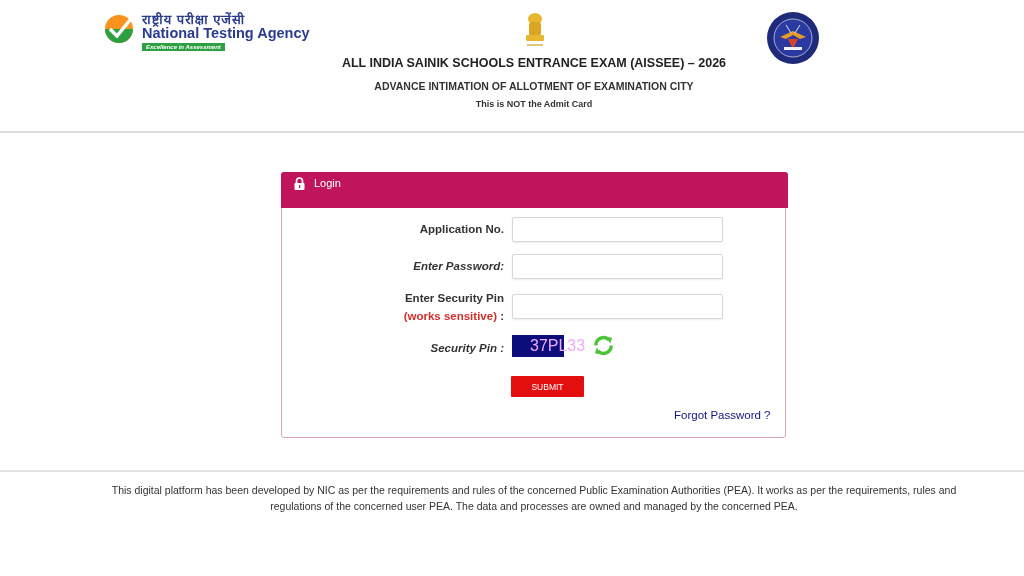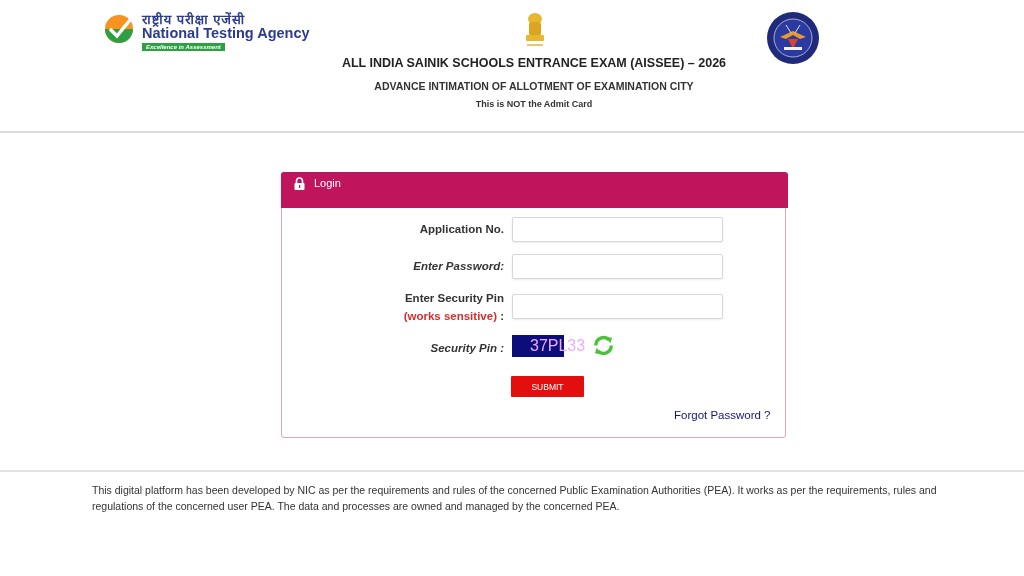--- a/index.html
+++ b/index.html
@@ -22,21 +22,21 @@
   .lock-icon { position:absolute; left:13px; top:5px; width:11px; height:13px; }
   .panel-title { position:absolute; left:33px; top:5px; font-size:11px; color:#fff; }
   .label { position:absolute; font-size:11.5px; font-weight:bold; color:#333; text-align:center; white-space:nowrap; }
   .red { color:#d32f2f; }
   .input { position:absolute; left:230px; width:211px; height:25px; border:1px solid #d7d7d7; border-radius:2px; box-sizing:border-box; background:#fff; box-shadow:0 1px 2px rgba(0,0,0,0.08); font-family:"Liberation Sans", sans-serif; font-size:12px; padding:0 6px; }
   .captcha { position:absolute; left:230px; top:162px; width:52px; height:22px; background:#0c0c7a; color:#f0abfc; font-size:16px; line-height:22px; padding-left:18px; box-sizing:border-box; }
   .refresh-icon { position:absolute; left:310px; top:161px; width:23px; height:23px; cursor:pointer; }
   .submit { position:absolute; left:229px; top:203px; width:73px; height:21px; background:#e30e0e; color:#fff; font-size:8.5px; border:none; border-radius:1px; font-family:"Liberation Sans", sans-serif; text-align:center; line-height:21px; cursor:pointer; }
   .forgot { position:absolute; left:392px; top:236px; font-size:11.5px; font-weight:normal; color:#141482; text-decoration:none; white-space:nowrap; }
   .hr-bottom { position:absolute; left:0; top:470px; width:1024px; height:2px; background:#e2e2e2; }
-  .footer { position:absolute; left:92px; top:482px; width:884px; font-size:10.5px; line-height:16px; color:#333; }
+  .footer { position:absolute; left:92px; top:482px; width:884px; text-align:center; font-size:10.5px; line-height:16px; color:#333; }
 </style>
 </head>
 <body>
 
 <div class="header">
   <div class="nta-logo">
     <svg class="nta-mark" viewBox="0 0 30 30">
       <circle cx="15" cy="15" r="14" fill="#f7931e"></circle>
       <path d="M1 15 A14 14 0 0 0 29 15 Z" fill="#2ea043"></path>
       <path d="M6 15 L13 22 L26 6" stroke="#fff" stroke-width="3.5" fill="none"></path>

